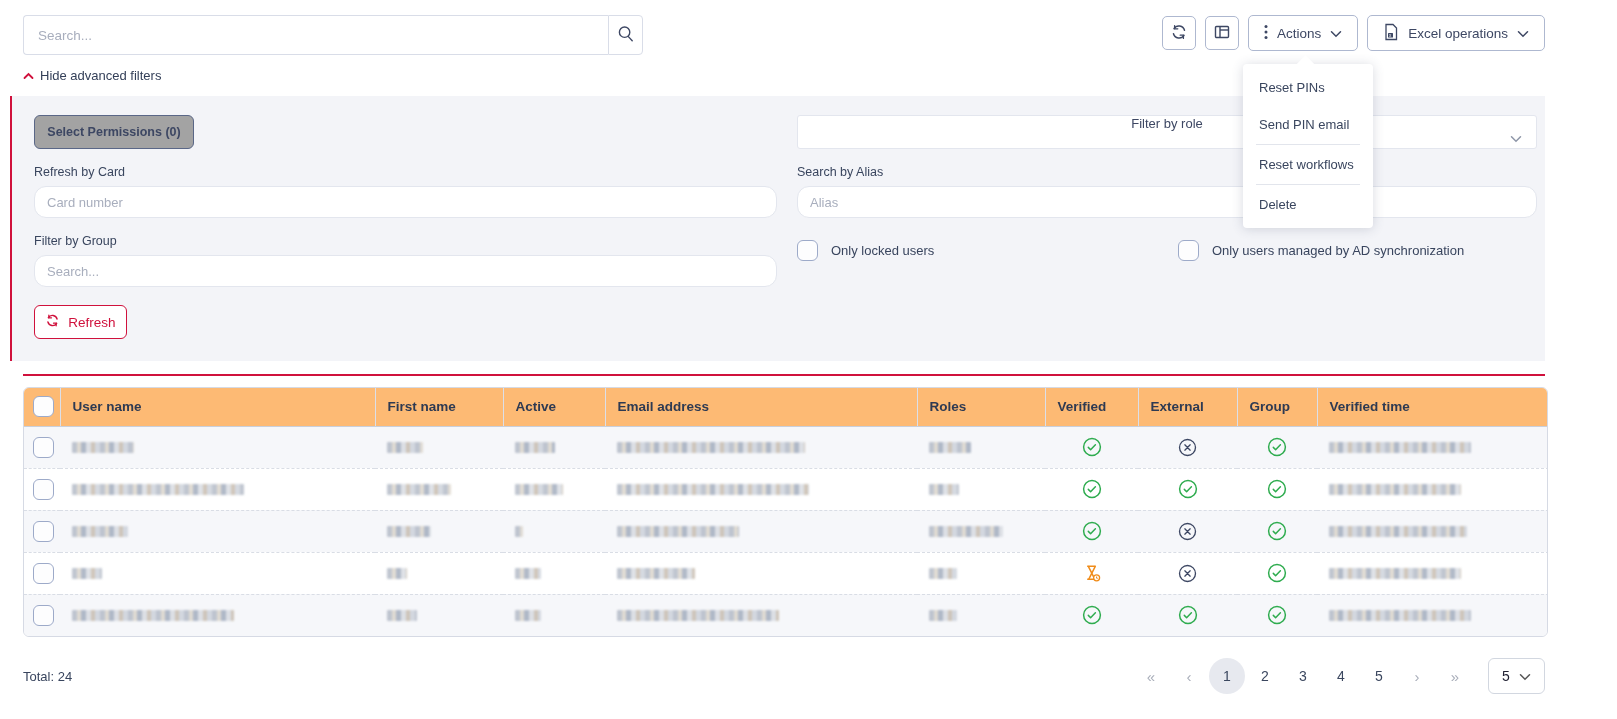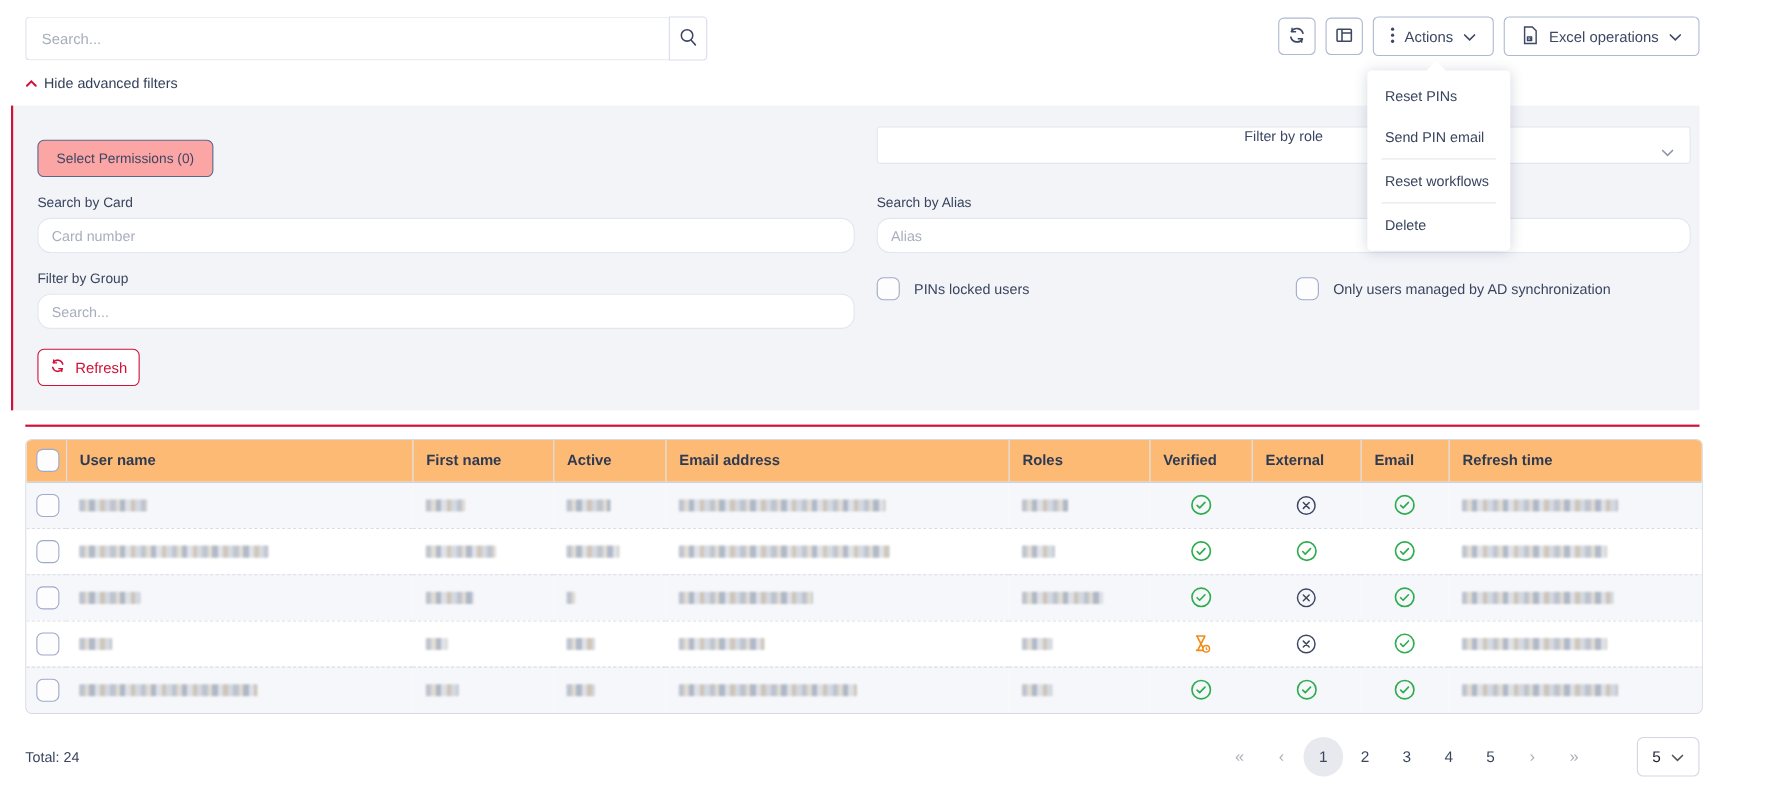--- a/index.html
+++ b/index.html
@@ -14,21 +14,21 @@
   .topbar-right { margin-left:auto; display:flex; gap:9px; align-items:center; }
   .icon-btn { width:34px; height:34px; border:1px solid #aeb8d0; border-radius:5px; background:#fff; display:flex; align-items:center; justify-content:center; cursor:pointer; }
   .btn { height:36px; border:1px solid #aeb8d0; border-radius:5px; background:#fff; display:flex; align-items:center; gap:9px; padding:0 15px; font-size:13.5px; color:#3d4763; cursor:pointer; }
 
   
   .filters-toggle { display:flex; align-items:center; gap:6px; margin:13px 0 0 23px; font-size:13px; color:#333f58; cursor:pointer; width:max-content; }
 
   
   .filters-panel { margin:13px 0 0 10px; width:1535px; background:#f3f4f8; border-left:2px solid #d0113c; padding:17px 10px 22px 22px; }
   .f-grid { display:grid; grid-template-columns:743px 740px; column-gap:20px; }
-  .chip-btn { width:160px; height:34px; border:1px solid #5a6787; border-radius:6px; background:#fca5a5; font-size:12.5px; color:#3d4763; display:flex; align-items:center; justify-content:center; cursor:pointer; margin-top:14px; }
+  .chip-btn { width:160px; height:34px; border:1px solid #5a6787; border-radius:6px; background:#a3a3a3; font-size:12.5px; color:#3d4763; display:flex; align-items:center; justify-content:center; cursor:pointer; margin-top:2px;font-weight:bold; }
   .sel { height:34px; background:#fff; border:1px solid #e3e6ee; border-radius:3px; display:flex; align-items:center; padding:0 14px; font-size:13px; color:#3d4763; cursor:pointer; margin-top:2px;flex-direction:column; }
   .sel .chev { margin-left:auto; }
   .f-label { font-size:12.5px; color:#39455e; margin:16px 0 7px; }
   .f-input { width:100%; height:32px; border:1px solid #e3e6ee; border-radius:12px; padding:0 12px; font-size:13px; font-family:inherit; color:#3d4763; outline:none; }
   .f-input::placeholder { color:#a8aebd; }
   .cb-row { display:flex; align-items:center; margin-top:16px; height:32px; }
   .cb-group { display:flex; align-items:center; gap:13px; }
   .cb-group:first-child { width:381px; }
   .checkbox { width:21px; height:21px; border:1.5px solid #9daac9; border-radius:6px; background:#fdfdfe; flex:none; cursor:pointer; }
   .cb-label { font-size:13px; color:#39455e; }
@@ -45,21 +45,21 @@
   thead th.cb-col, tbody td.cb-col { padding:0 0 0 9px; }
   tbody tr:nth-child(odd) { background:#f6f7fa; }
   tbody tr:nth-child(even) { background:#fff; }
   tbody td { height:42px; padding:0 12px; border-bottom:1px dashed #d9dde5; }
   tbody tr:last-child td { border-bottom:none; }
   td.icon-cell { text-align:center; }
   td.icon-cell svg { vertical-align:middle; }
   .redact { height:11px; border-radius:1px; background:repeating-linear-gradient(90deg,#a9b1bf 0 5px,#d8d1c5 5px 9px,#94a0b4 9px 14px,#d3d7de 14px 19px,#bfb2a2 19px 23px,#c6ccd6 23px 28px); filter:blur(1.2px); opacity:.72; }
 
   
-  .footer { display:flex; align-items:center; margin:21px 0 0 23px; width:1522px;gap:24px; }
+  .footer { display:flex; align-items:center; margin:21px 0 0 23px; width:1522px; }
   .total { font-size:13px; color:#39455e; }
   .pager { margin-left:auto; display:flex; align-items:center; gap:2px; }
   .page-btn { min-width:36px; height:36px; display:flex; align-items:center; justify-content:center; font-size:14px; color:#3b475f; cursor:pointer; border-radius:50%; }
   .page-btn.nav { color:#a9aeba; font-size:15px; }
   .page-btn.active { background:#e7e9ef; }
   .size-select { width:57px; height:36px; border:1px solid #d2d7e0; border-radius:6px; background:#fff; display:flex; align-items:center; justify-content:center; gap:9px; margin-left:15px; font-size:14px; color:#223; cursor:pointer; }
 
   
   .menu { position:absolute; left:1243px; top:64px; width:130px; background:#fff; border-radius:4px; box-shadow:0 1px 12px rgba(60,70,100,.20); padding:5px 0; z-index:20; }
   .menu::before { content:''; position:absolute; top:-6px; left:56px; width:13px; height:13px; background:#fff; transform:rotate(45deg); }
@@ -162,36 +162,36 @@
         <span>Filter by role</span>
         <span class="chev">
           <svg width="12" height="8" viewBox="0 0 12 8" fill="none" stroke="#8e96a8" stroke-width="1.5" stroke-linecap="round">
               <path d="M1.5 1.8 6 6.2l4.5-4.4"></path>
             </svg>
         </span>
       </div>
     </div>
 
     <div>
-      <div class="f-label">Search by Card</div>
+      <div class="f-label">Refresh by Card</div>
       <input class="f-input" type="text" placeholder="Card number" style="">
     </div>
     <div>
       <div class="f-label">Search by Alias</div>
       <input class="f-input" type="text" placeholder="Alias" style="">
     </div>
 
     <div>
       <div class="f-label">Filter by Group</div>
       <input class="f-input" type="text" placeholder="Search..." style="">
     </div>
     <div class="cb-row">
       <div class="cb-group">
         <div class="checkbox"></div>
-        <span class="cb-label">PINs locked users</span>
+        <span class="cb-label">Only locked users</span>
       </div>
       <div class="cb-group">
         <div class="checkbox"></div>
         <span class="cb-label">Only users managed by AD synchronization</span>
       </div>
     </div>
   </div>
 
   <button class="refresh-btn">
     <span>
@@ -227,22 +227,22 @@
         <th class="cb-col">
             <div class="checkbox"></div>
           </th>
       <th>User name</th>
           <th>First name</th>
           <th>Active</th>
           <th>Email address</th>
           <th>Roles</th>
           <th>Verified</th>
           <th>External</th>
-          <th>Email</th>
-          <th>Refresh time</th>
+          <th>Group</th>
+          <th>Verified time</th>
         </tr>
     </thead>
     <tbody id="tbody">
         <tr>
           <td class="cb-col">
             <div class="checkbox"></div>
           </td>
           <td>
             <div class="redact" style="width:62px"></div>
           </td>

